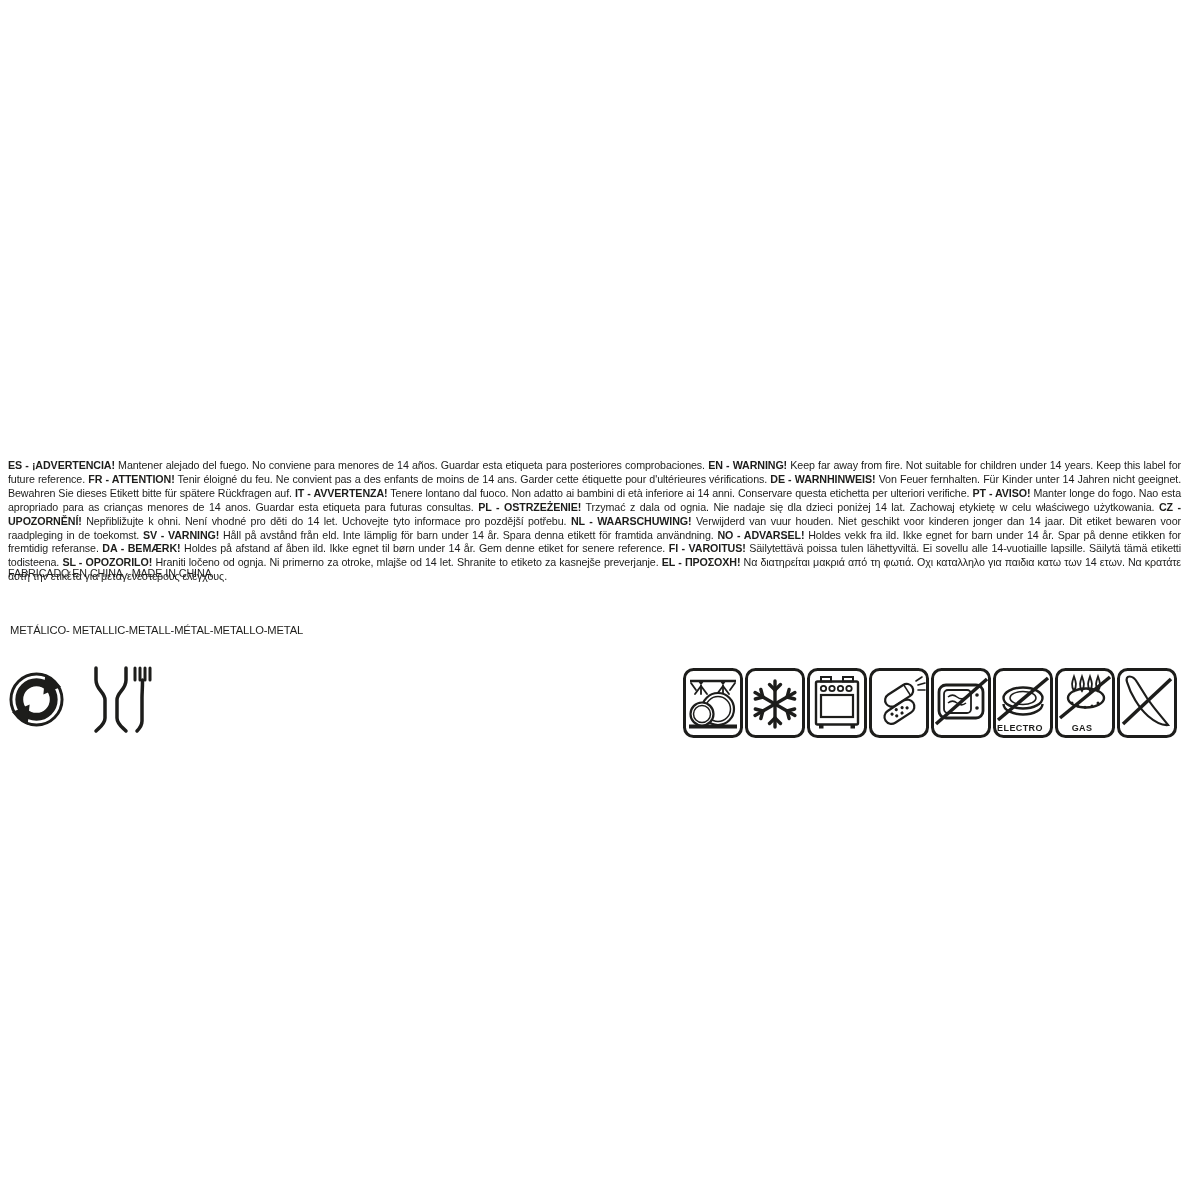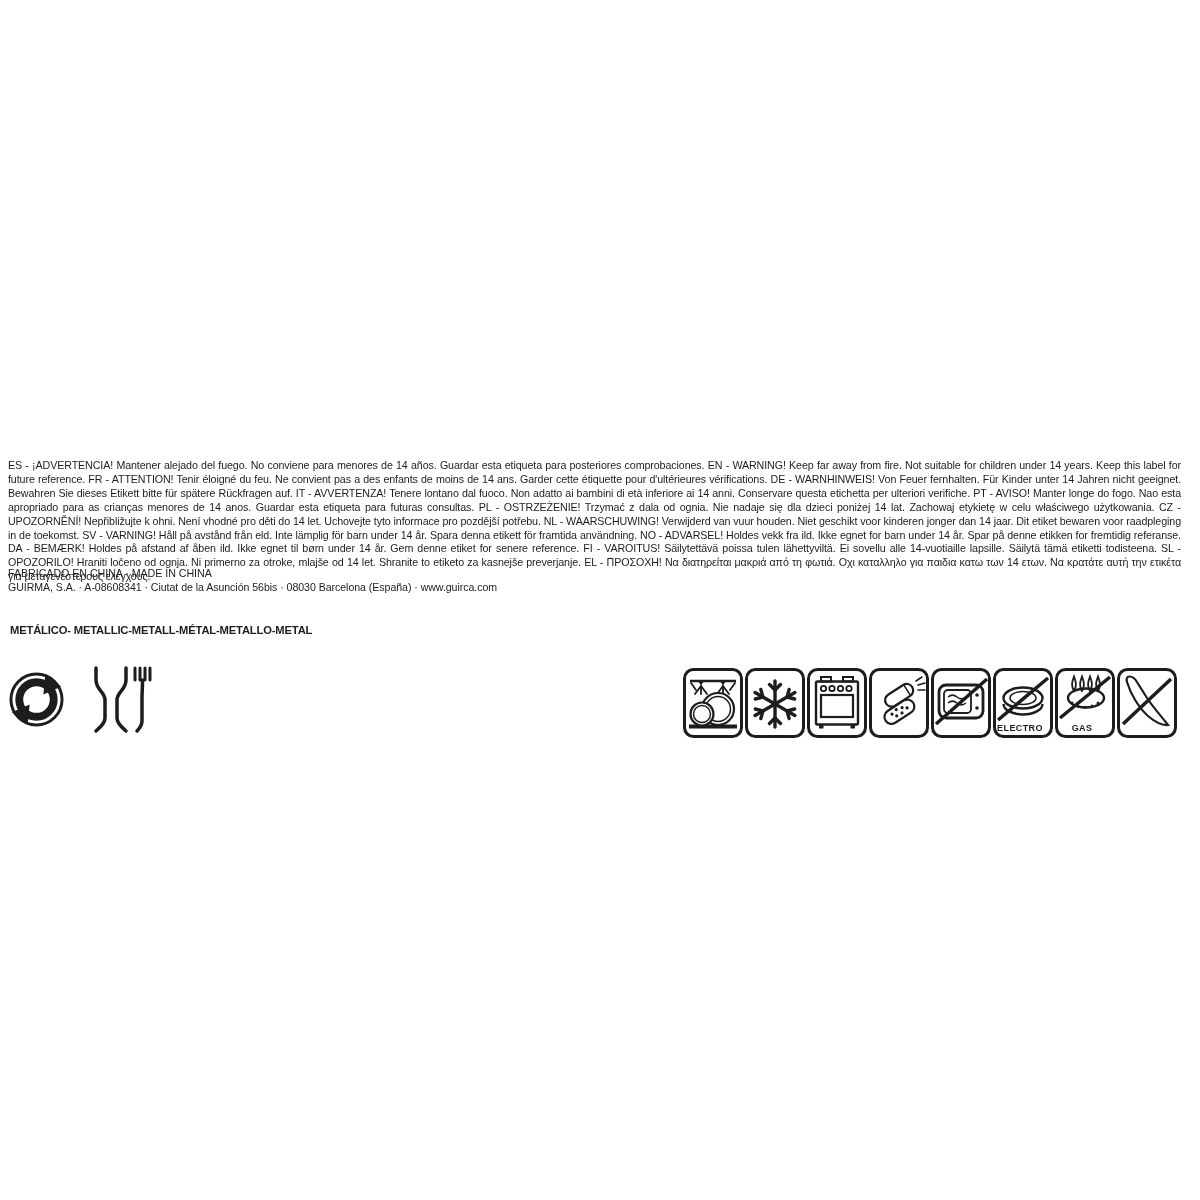--- a/index.html
+++ b/index.html
@@ -4,33 +4,33 @@
 <style>
   html,body{margin:0;padding:0;background:#ffffff;}
   body{width:1200px;height:1200px;position:relative;font-family:"Liberation Sans",sans-serif;color:#1d1d1b;}
   .page{position:absolute;inset:0;background:#ffffff;overflow:hidden;}
 
   .warning{
     position:absolute;left:8px;top:459px;width:1173px;
     font-size:10.7px;line-height:13.9px;letter-spacing:-0.1px;
     text-align:justify;color:#1d1d1b;
   }
-  .warning b, .company b{font-weight:400;}
+  .warning b, .company b{font-weight:700;}
 
   .origin{
     position:absolute;left:8px;top:567px;
     font-size:10.7px;letter-spacing:-0.05px;color:#1d1d1b;
   }
   .company{
     position:absolute;left:8px;top:581px;
     font-size:10.6px;letter-spacing:-0.05px;color:#1d1d1b;
   }
   .material{
     position:absolute;left:10px;top:624px;
-    font-size:11.2px;font-weight:700;letter-spacing:-0.15px;color:#1d1d1b;
+    font-size:11.2px;font-weight:400;letter-spacing:-0.15px;color:#1d1d1b;
   }
 
   .green-dot{position:absolute;left:8px;top:667px;}
   .glass-fork{position:absolute;left:84px;top:665px;}
 
   .icon-row{
     position:absolute;left:683px;top:668px;
     display:flex;gap:2px;
   }
   .sicon{position:relative;width:60px;height:70px;}
@@ -44,21 +44,20 @@
 </style>
 </head>
 <body>
 
 <div class="page">
 
   <div class="warning"><b>ES - ¡ADVERTENCIA!</b><span> Mantener alejado del fuego. No conviene para menores de 14 años. Guardar esta etiqueta para posteriores comprobaciones. </span><b>EN - WARNING!</b><span> Keep far away from fire. Not suitable for children under 14 years. Keep this label for future reference. </span><b>FR - ATTENTION!</b><span> Tenir éloigné du feu. Ne convient pas a des enfants de moins de 14 ans. Garder cette étiquette pour d'ultérieures vérifications. </span><b>DE - WARNHINWEIS!</b><span> Von Feuer fernhalten. Für Kinder unter 14 Jahren nicht geeignet. Bewahren Sie dieses Etikett bitte für spätere Rückfragen auf. </span><b>IT - AVVERTENZA!</b><span> Tenere lontano dal fuoco. Non adatto ai bambini di età inferiore ai 14 anni. Conservare questa etichetta per ulteriori verifiche. </span><b>PT - AVISO!</b><span> Manter longe do fogo. Nao esta apropriado para as crianças menores de 14 anos. Guardar esta etiqueta para futuras consultas. </span><b>PL - OSTRZEŻENIE!</b><span> Trzymać z dala od ognia. Nie nadaje się dla dzieci poniżej 14 lat. Zachowaj etykietę w celu właściwego użytkowania. </span><b>CZ - UPOZORNĚNÍ!</b><span> Nepřibližujte k ohni. Není vhodné pro děti do 14 let. Uchovejte tyto informace pro pozdější potřebu. </span><b>NL - WAARSCHUWING!</b><span> Verwijderd van vuur houden. Niet geschikt voor kinderen jonger dan 14 jaar. Dit etiket bewaren voor raadpleging in de toekomst. </span><b>SV - VARNING!</b><span> Håll på avstånd från eld. Inte lämplig för barn under 14 år. Spara denna etikett för framtida användning. </span><b>NO - ADVARSEL!</b><span> Holdes vekk fra ild. Ikke egnet for barn under 14 år. Spar på denne etikken for fremtidig referanse. </span><b>DA - BEMÆRK!</b><span> Holdes på afstand af åben ild. Ikke egnet til børn under 14 år. Gem denne etiket for senere reference. </span><b>FI - VAROITUS!</b><span> Säilytettävä poissa tulen lähettyviltä. Ei sovellu alle 14-vuotiaille lapsille. Säilytä tämä etiketti todisteena. </span><b>SL - OPOZORILO!</b><span> Hraniti ločeno od ognja. Ni primerno za otroke, mlajše od 14 let. Shranite to etiketo za kasnejše preverjanje. </span><b>EL - ΠΡΟΣΟΧΗ!</b><span> Να διατηρείται μακριά από τη φωτιά. Οχι καταλληλο για παιδια κατω των 14 ετων. Να κρατάτε αυτή την ετικέτα για μεταγενέστερους ελέγχους.</span></div>
 
   <div class="origin">FABRICADO EN CHINA · MADE IN CHINA</div>
 
-  <div class="company"><b>GUIRMA, S.A.</b><span> · A-08608341 · Ciutat de la Asunción 56bis · 08030 Barcelona (España) · </span><b>www.guirca.com</b></div>
 
   <div class="material">METÁLICO- METALLIC-METALL-MÉTAL-METALLO-METAL</div>
 
   <div class="green-dot">
     <svg width="57" height="65" viewBox="0 0 58 64" fill="none" stroke="#1d1d1b">
       <circle cx="29" cy="32" r="26" stroke-width="3"></circle>
       <path d="M 16.6 44.4 A 17.5 17.5 0 0 1 41.4 19.6" stroke-width="8"></path>
       <polygon points="38,6 54,19 36,27" fill="#1d1d1b" stroke="none"></polygon>
       <path d="M 41.4 19.6 A 17.5 17.5 0 0 1 16.6 44.4" stroke-width="8"></path>
       <polygon points="20,58 4,45 22,37" fill="#1d1d1b" stroke="none"></polygon>

